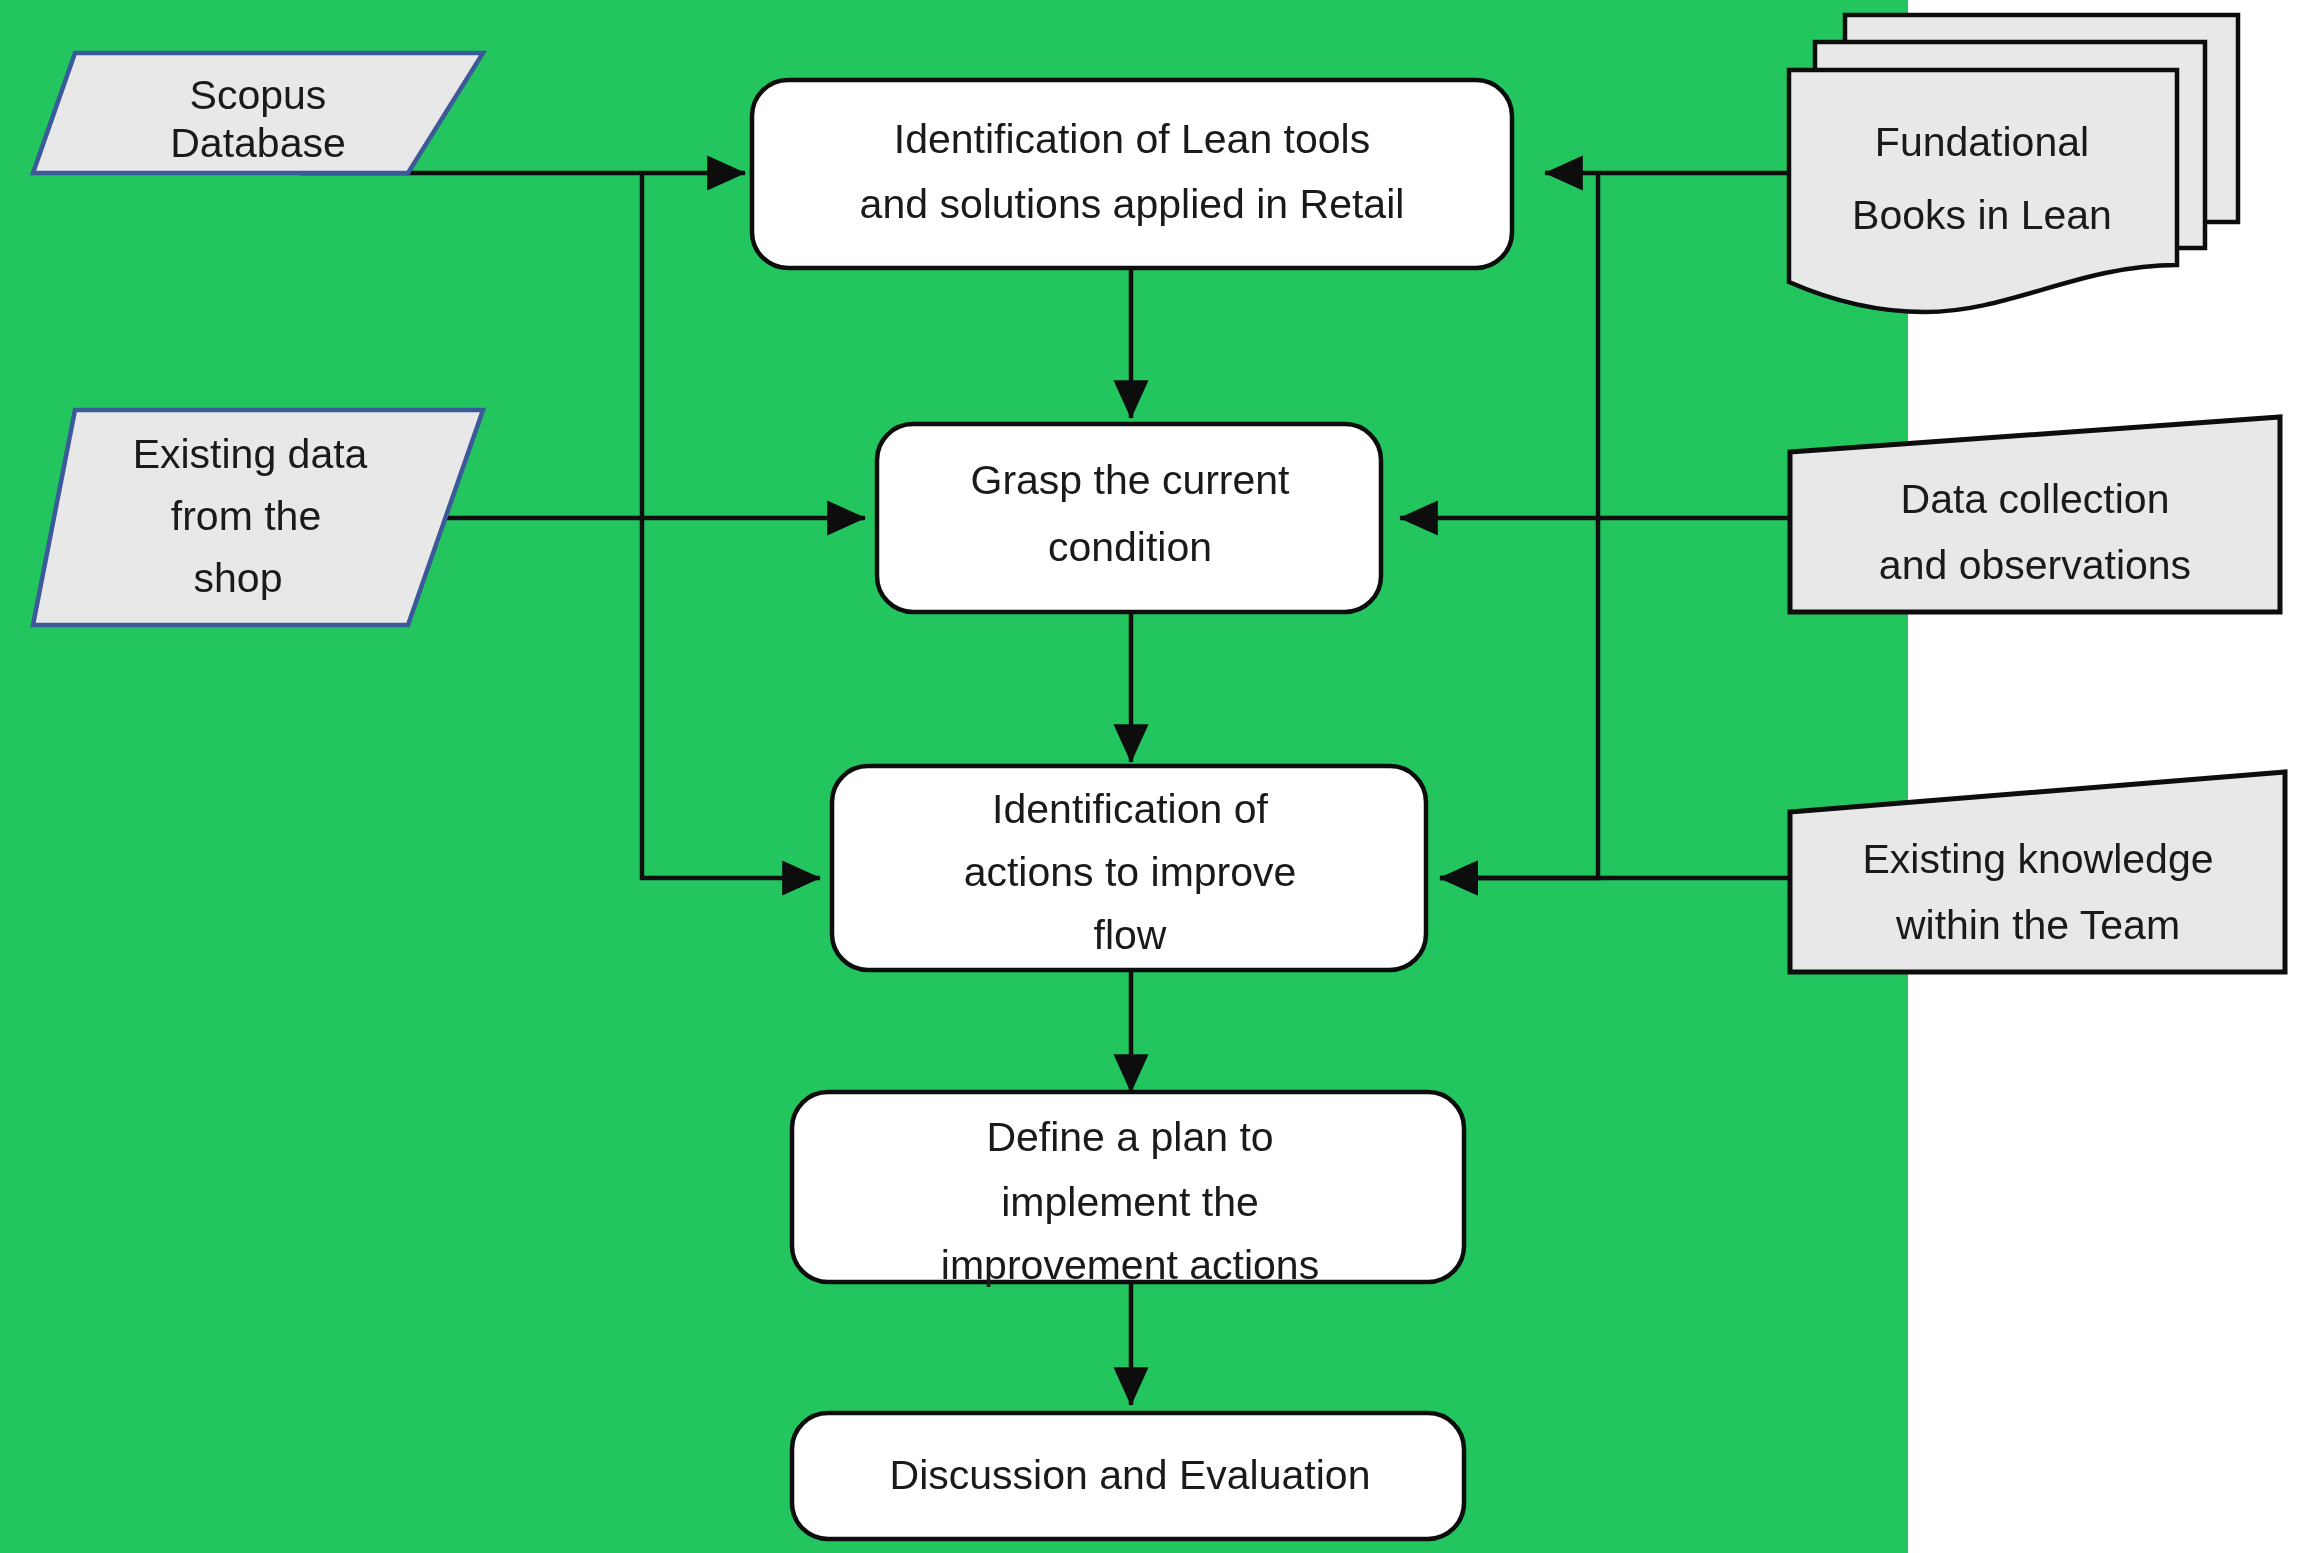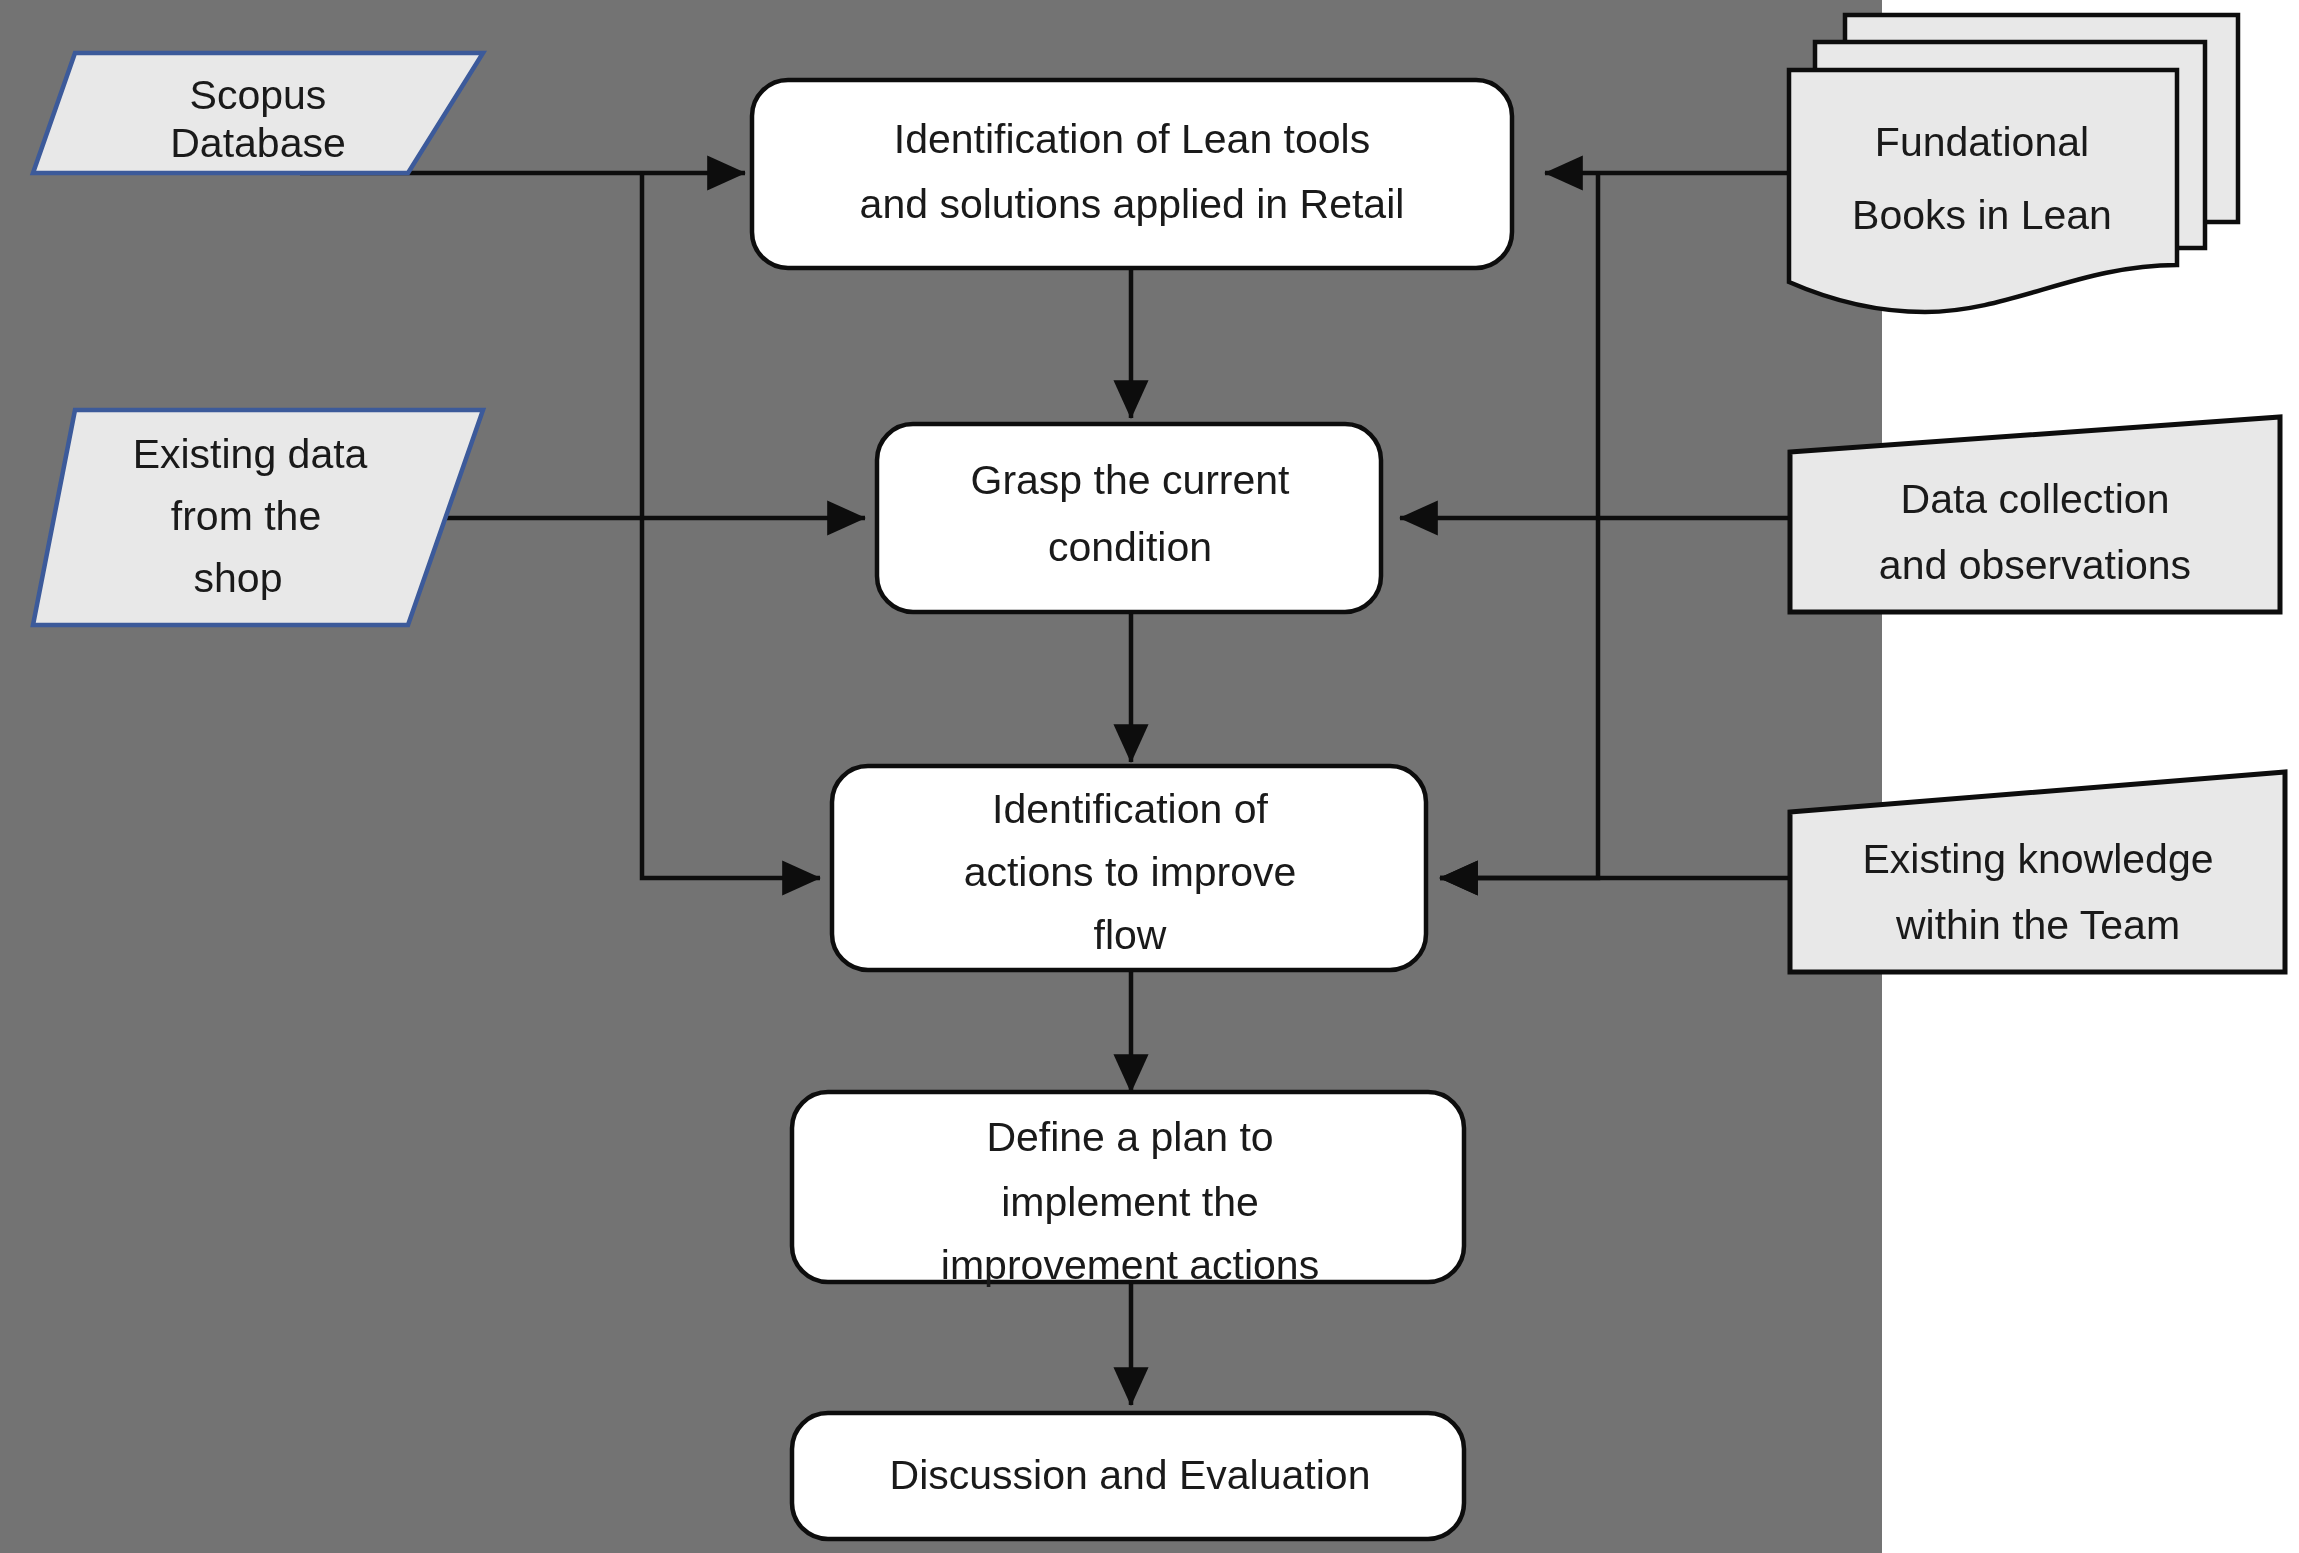--- a/index.html
+++ b/index.html
@@ -4,22 +4,23 @@
 <style>
   html, body {
     margin: 0;
     padding: 0;
     background: #ffffff;
   }
   #canvas {
     position: relative;
     width: 1882px;
     height: 1553px;
-    background: #737373;
+    background: #22c55e;
     font-family: "Liberation Sans", sans-serif;
+    padding-left: 26px;
   }
   svg.diagram {
     position: absolute;
     top: 0;
     left: 0;
     width: 2299px;
     height: 1553px;
     overflow: visible;
   }
   .node-text {

